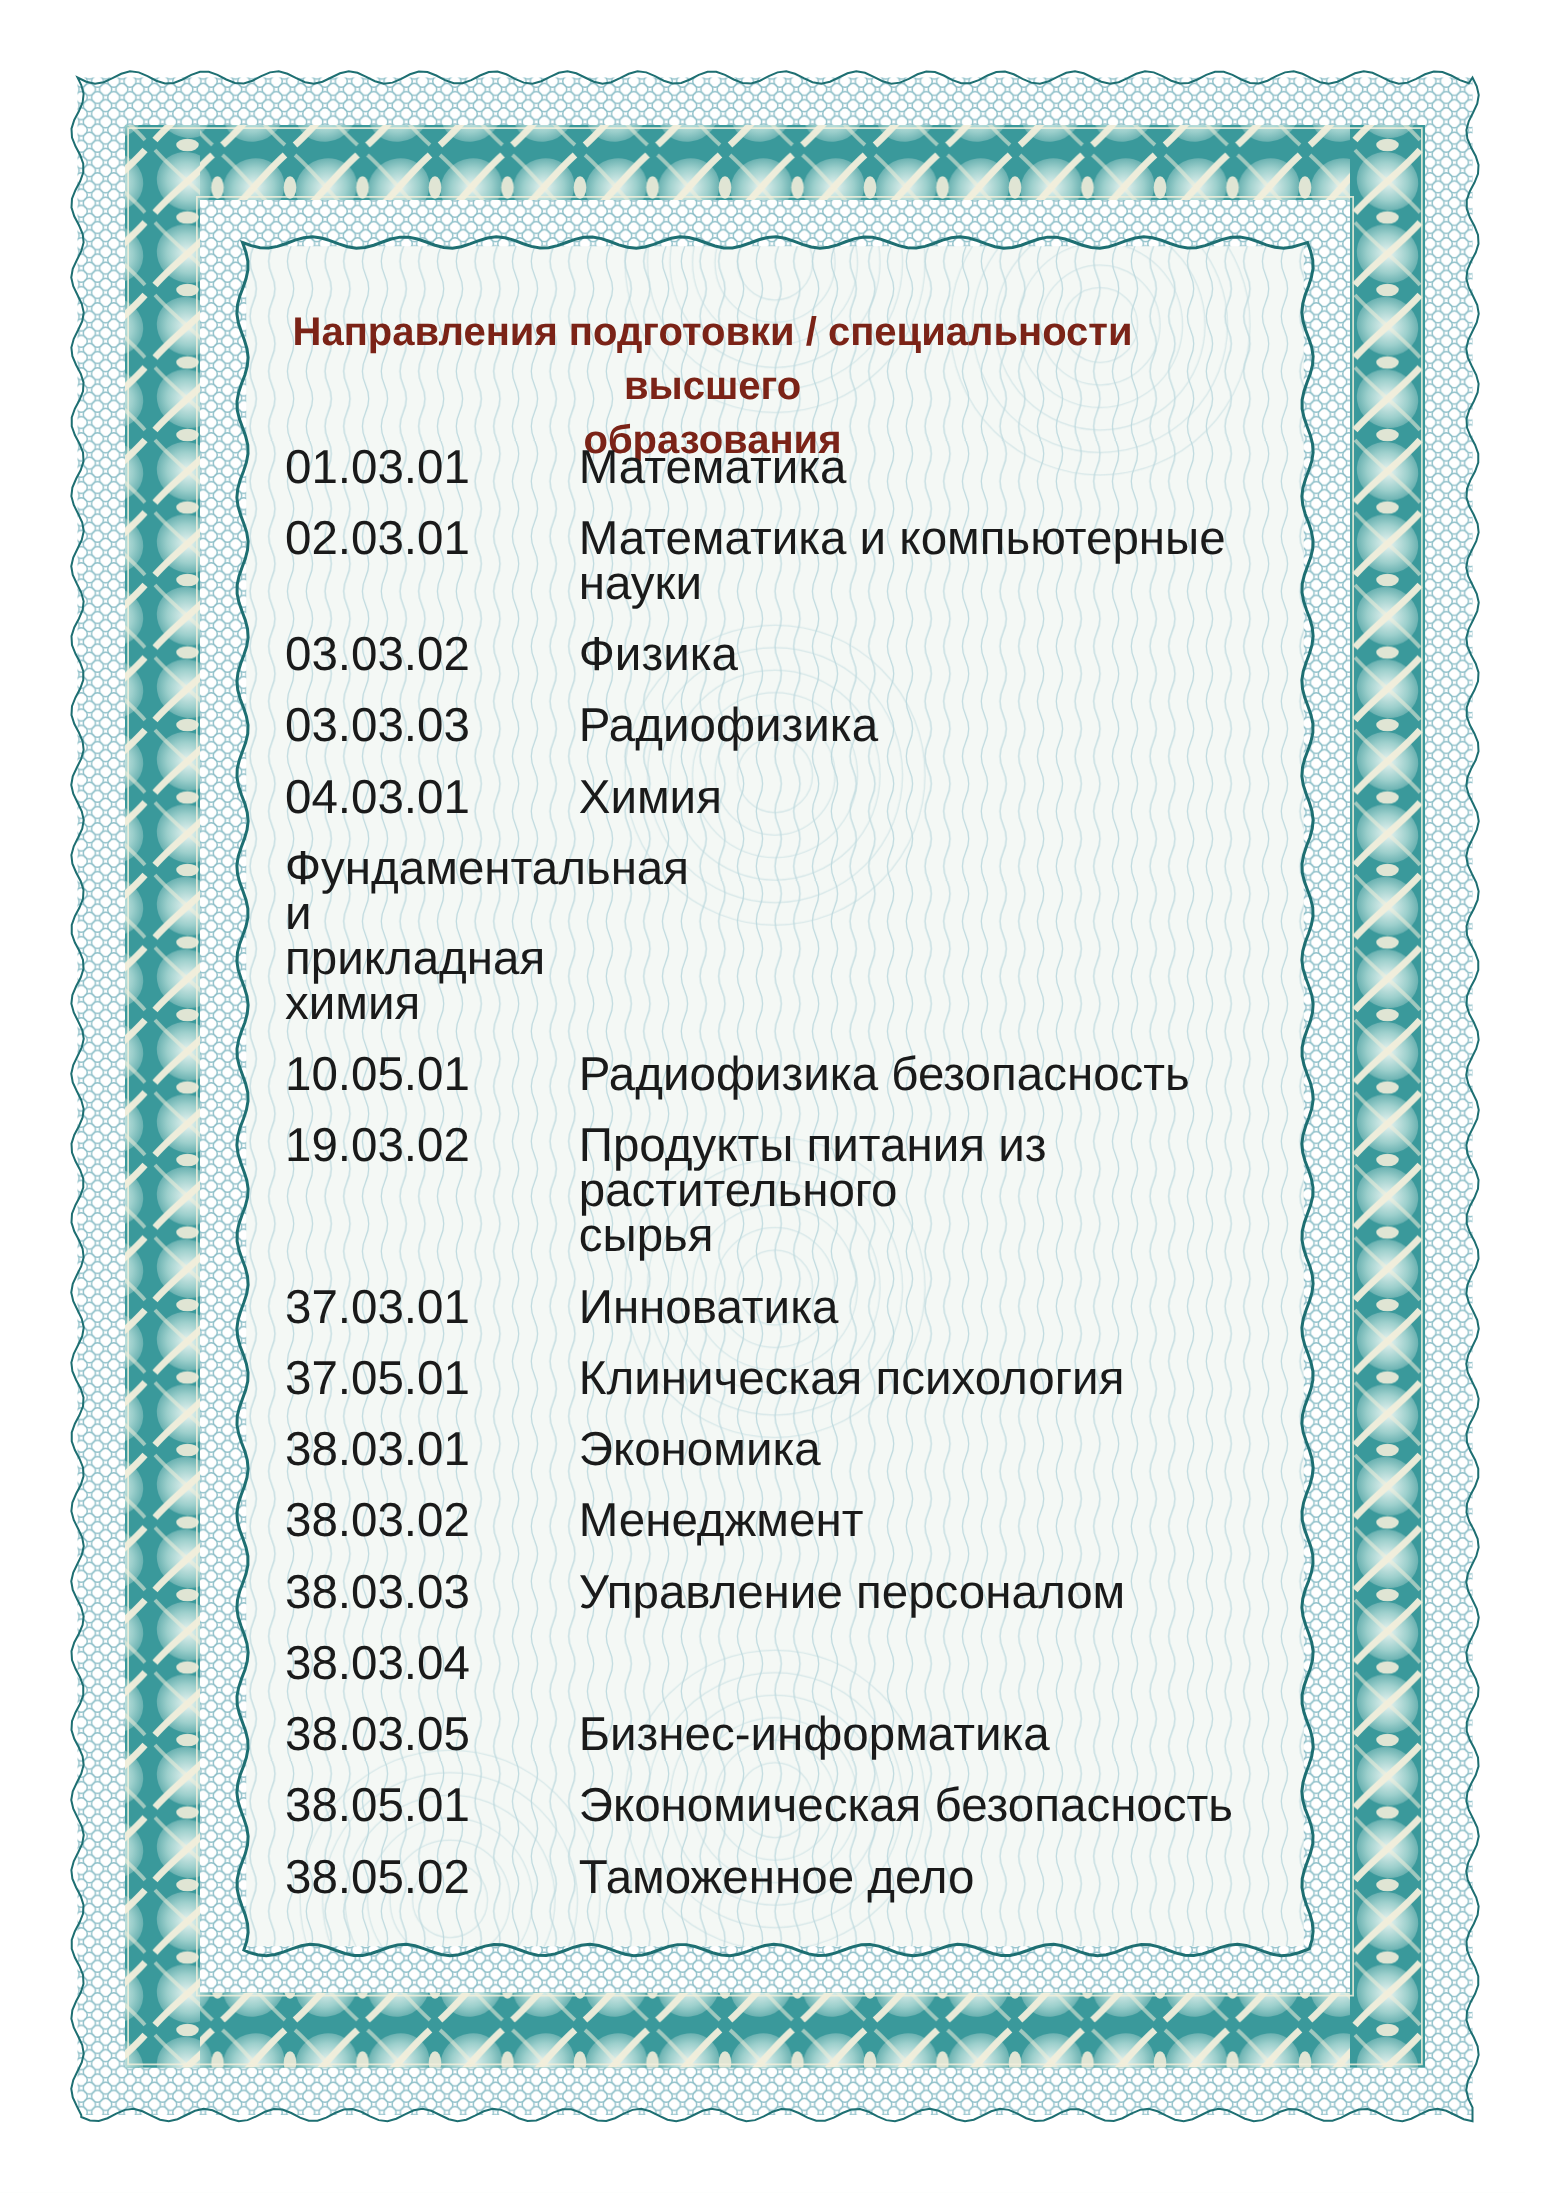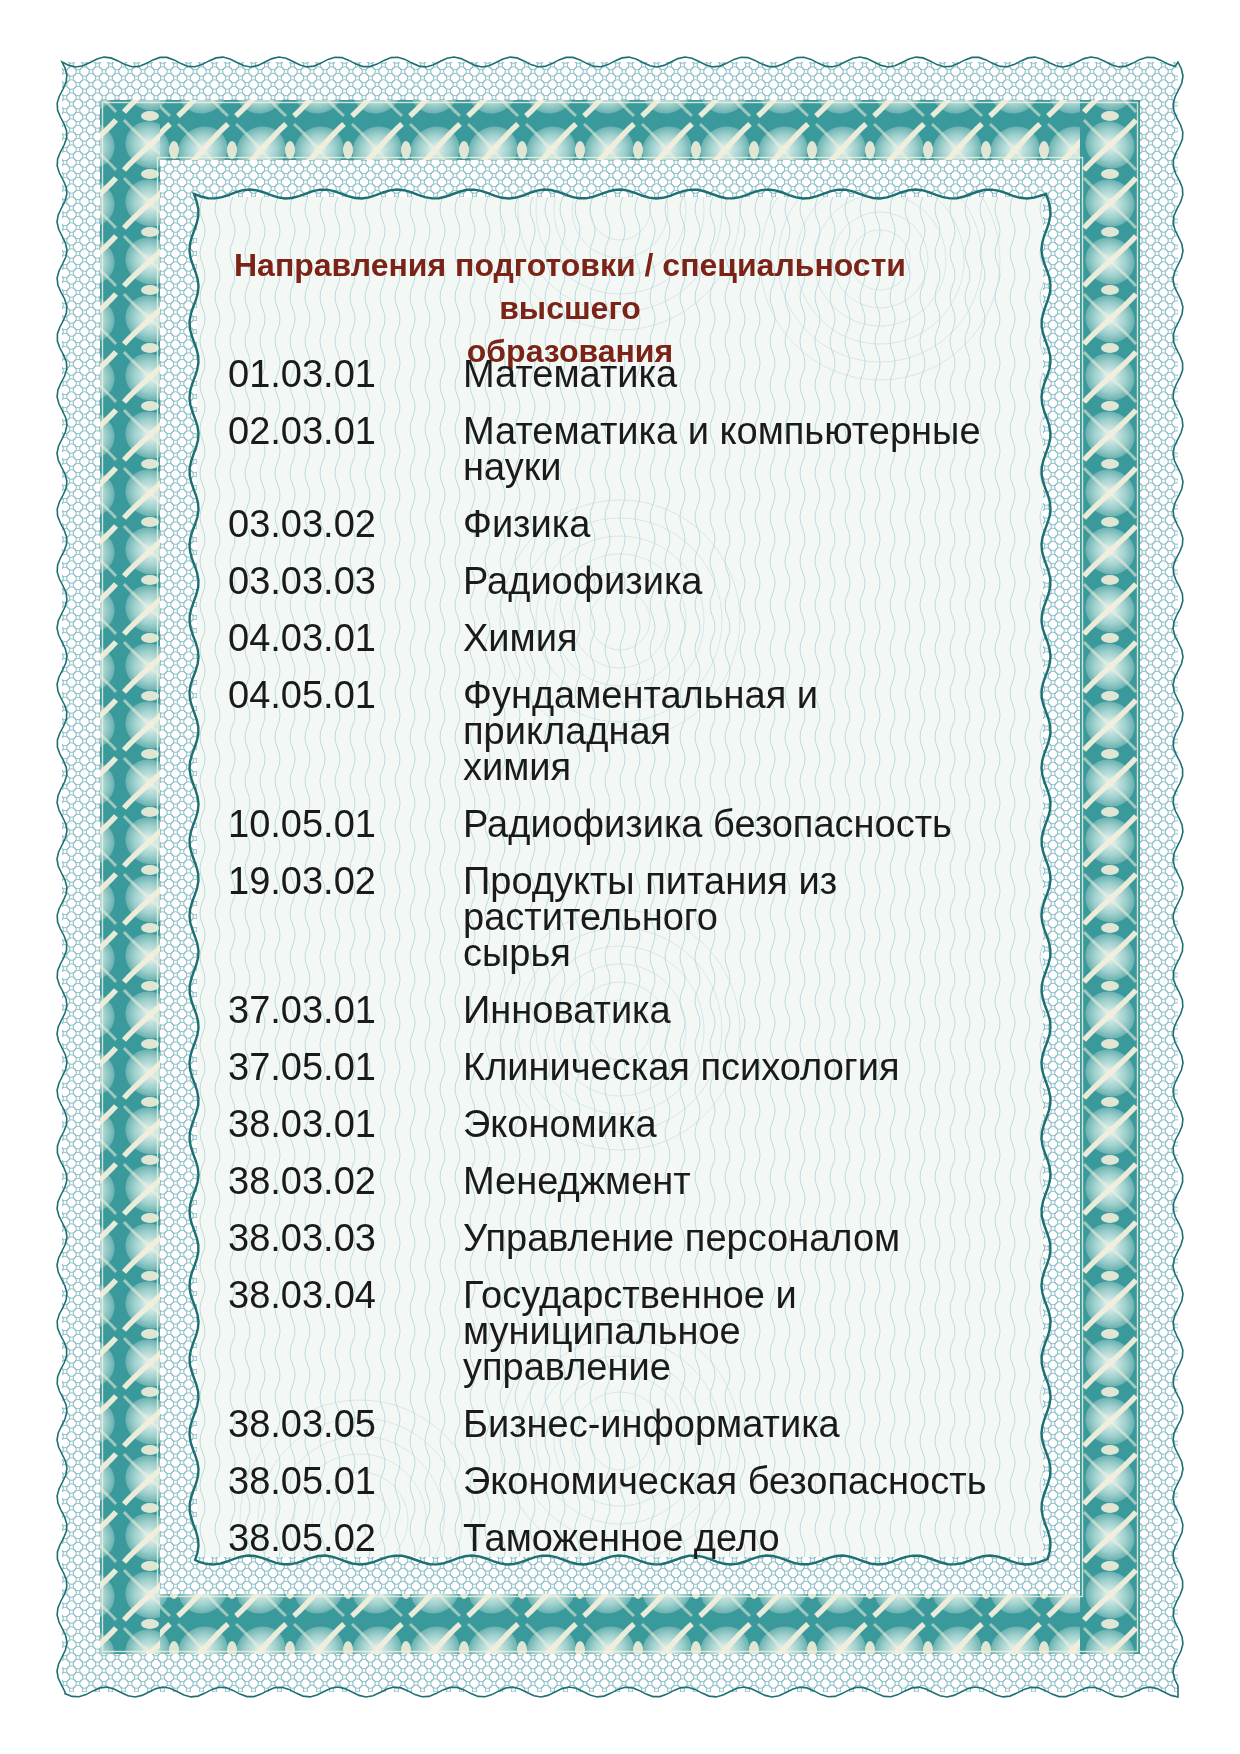--- a/index.html
+++ b/index.html
@@ -155,21 +155,20 @@
     <div class="code">03.03.03</div>
     <div class="name">Радиофизика</div>
   </div>
 
   <div class="row">
     <div class="code">04.03.01</div>
     <div class="name">Химия</div>
   </div>
 
   <div class="row">
-    <div class="code">04.05.01</div>
     <div class="name">Фундаментальная и прикладная
 химия</div>
   </div>
 
   <div class="row">
     <div class="code">10.05.01</div>
     <div class="name">Радиофизика безопасность</div>
   </div>
 
   <div class="row">
@@ -199,22 +198,20 @@
     <div class="name">Менеджмент</div>
   </div>
 
   <div class="row">
     <div class="code">38.03.03</div>
     <div class="name">Управление персоналом</div>
   </div>
 
   <div class="row">
     <div class="code">38.03.04</div>
-    <div class="name">Государственное и муниципальное
-управление</div>
   </div>
 
   <div class="row">
     <div class="code">38.03.05</div>
     <div class="name">Бизнес-информатика</div>
   </div>
 
   <div class="row">
     <div class="code">38.05.01</div>
     <div class="name">Экономическая безопасность</div>

